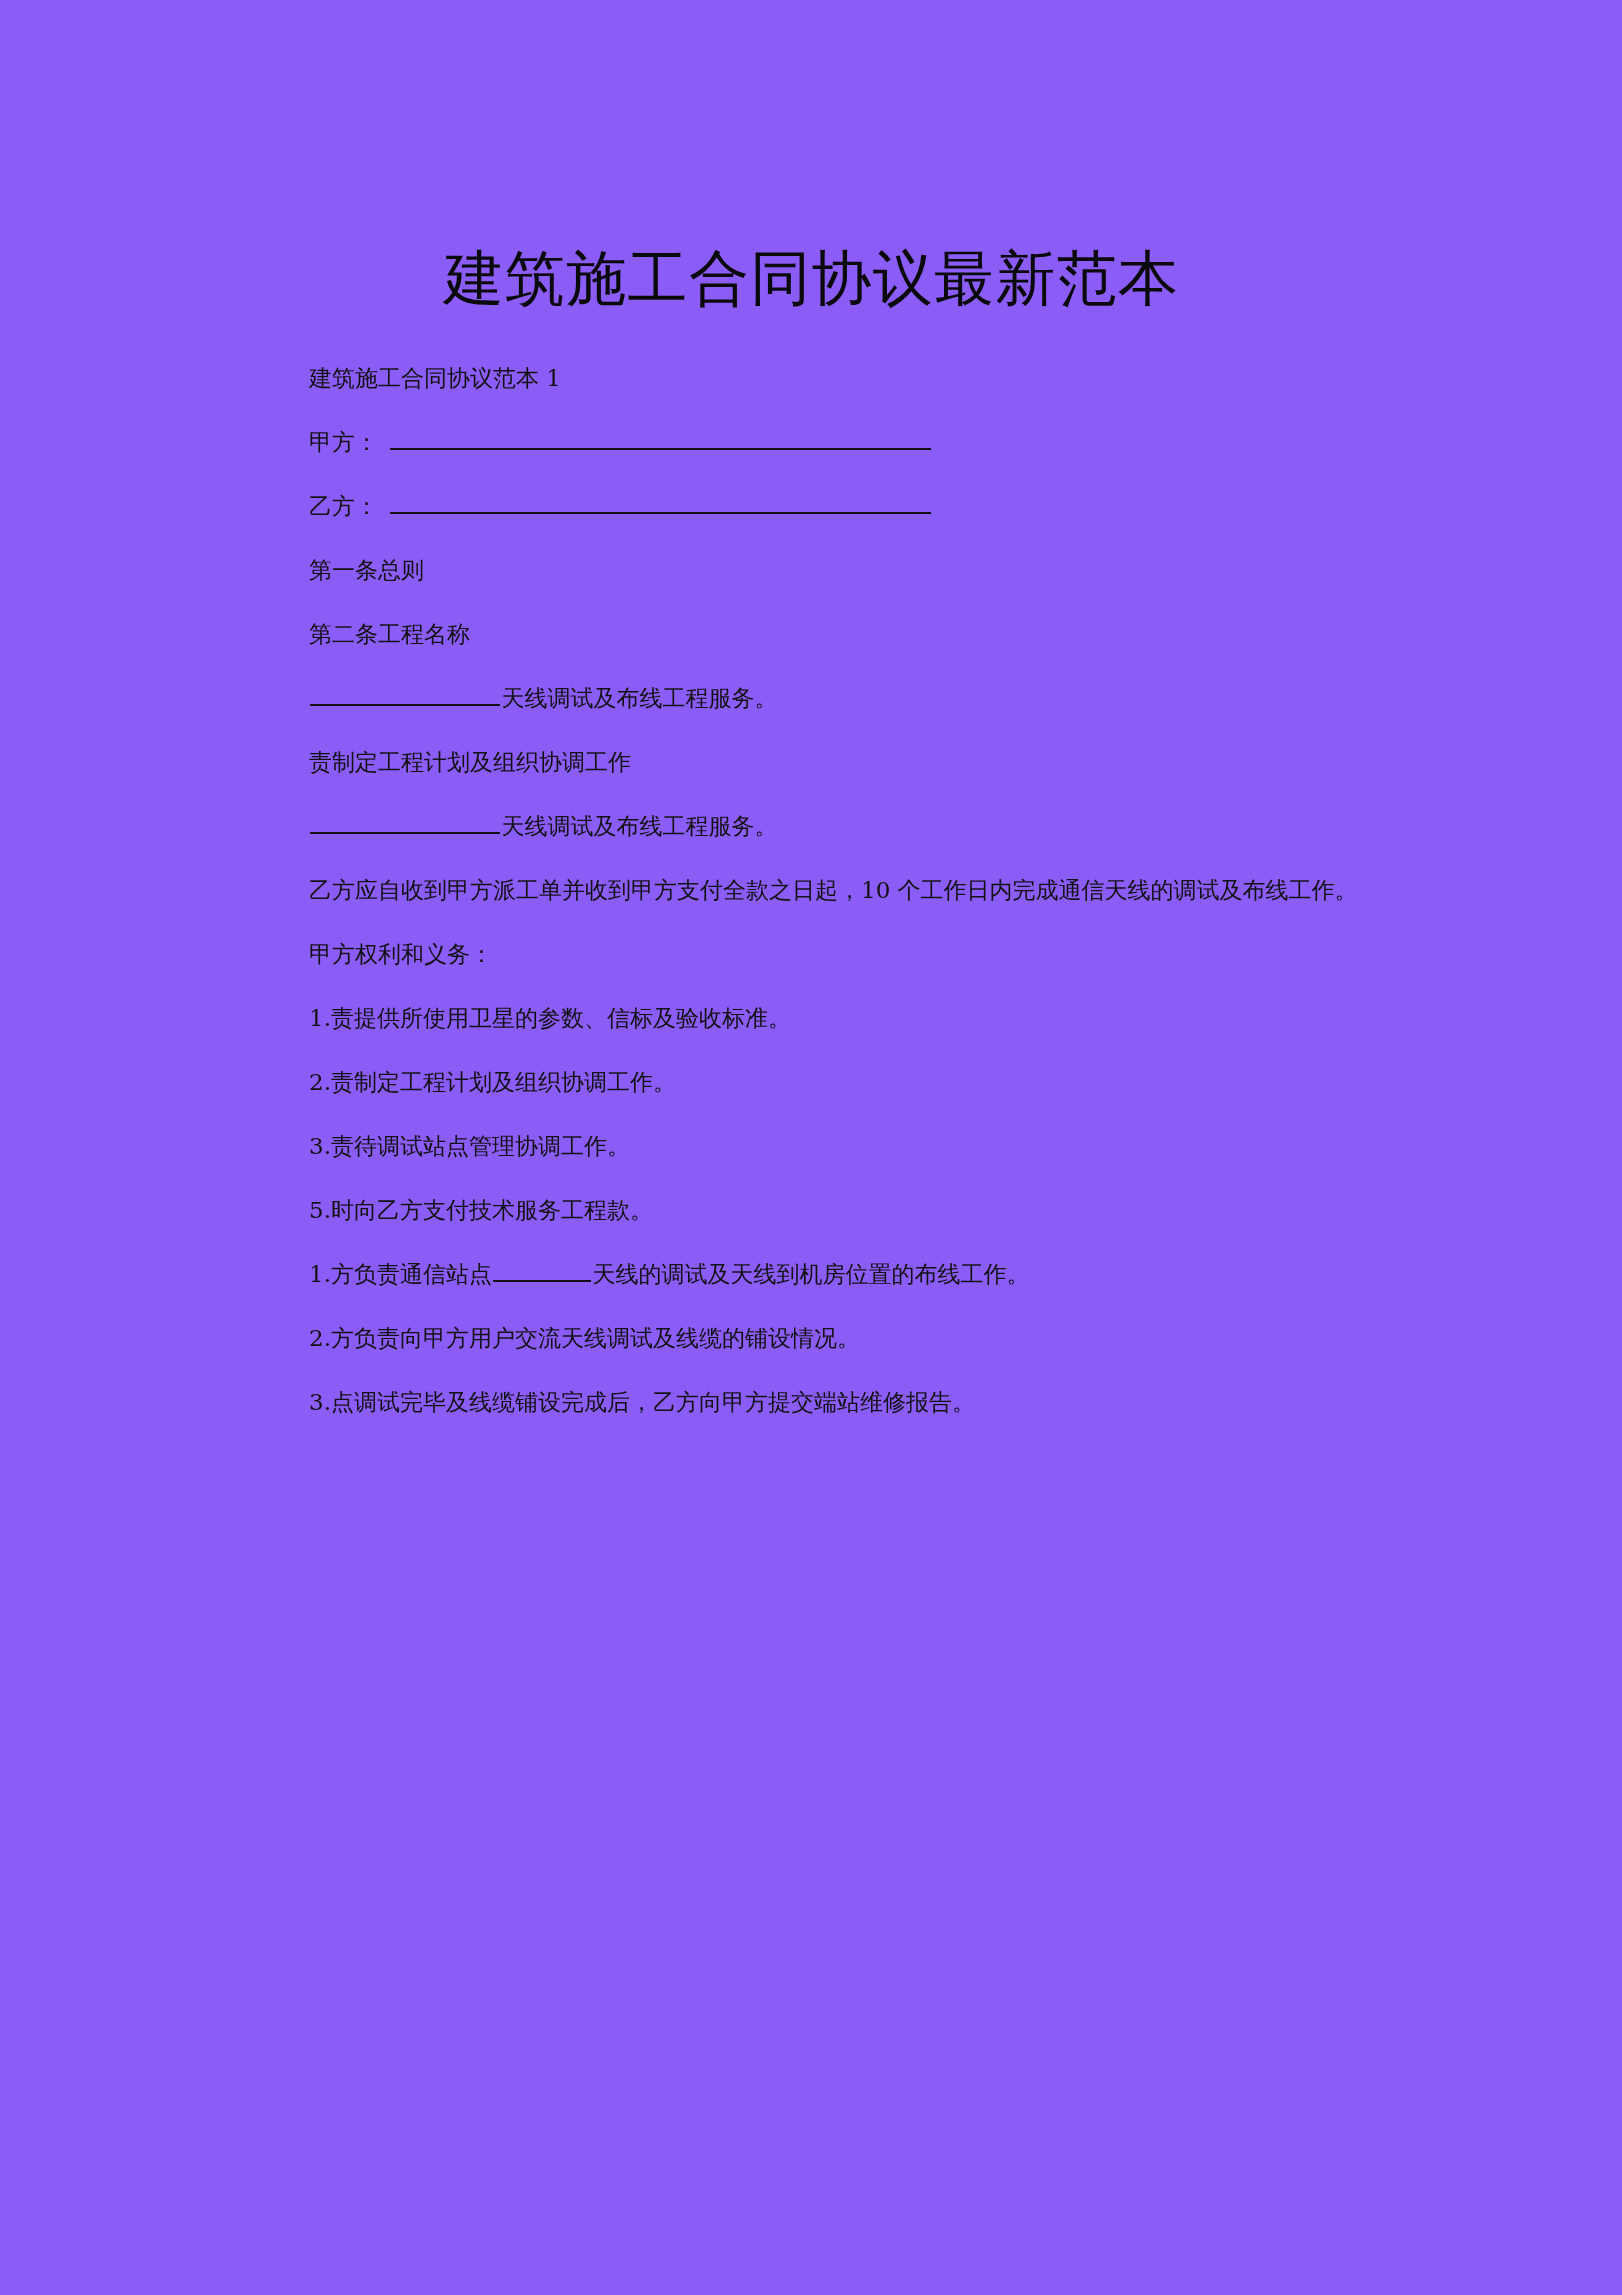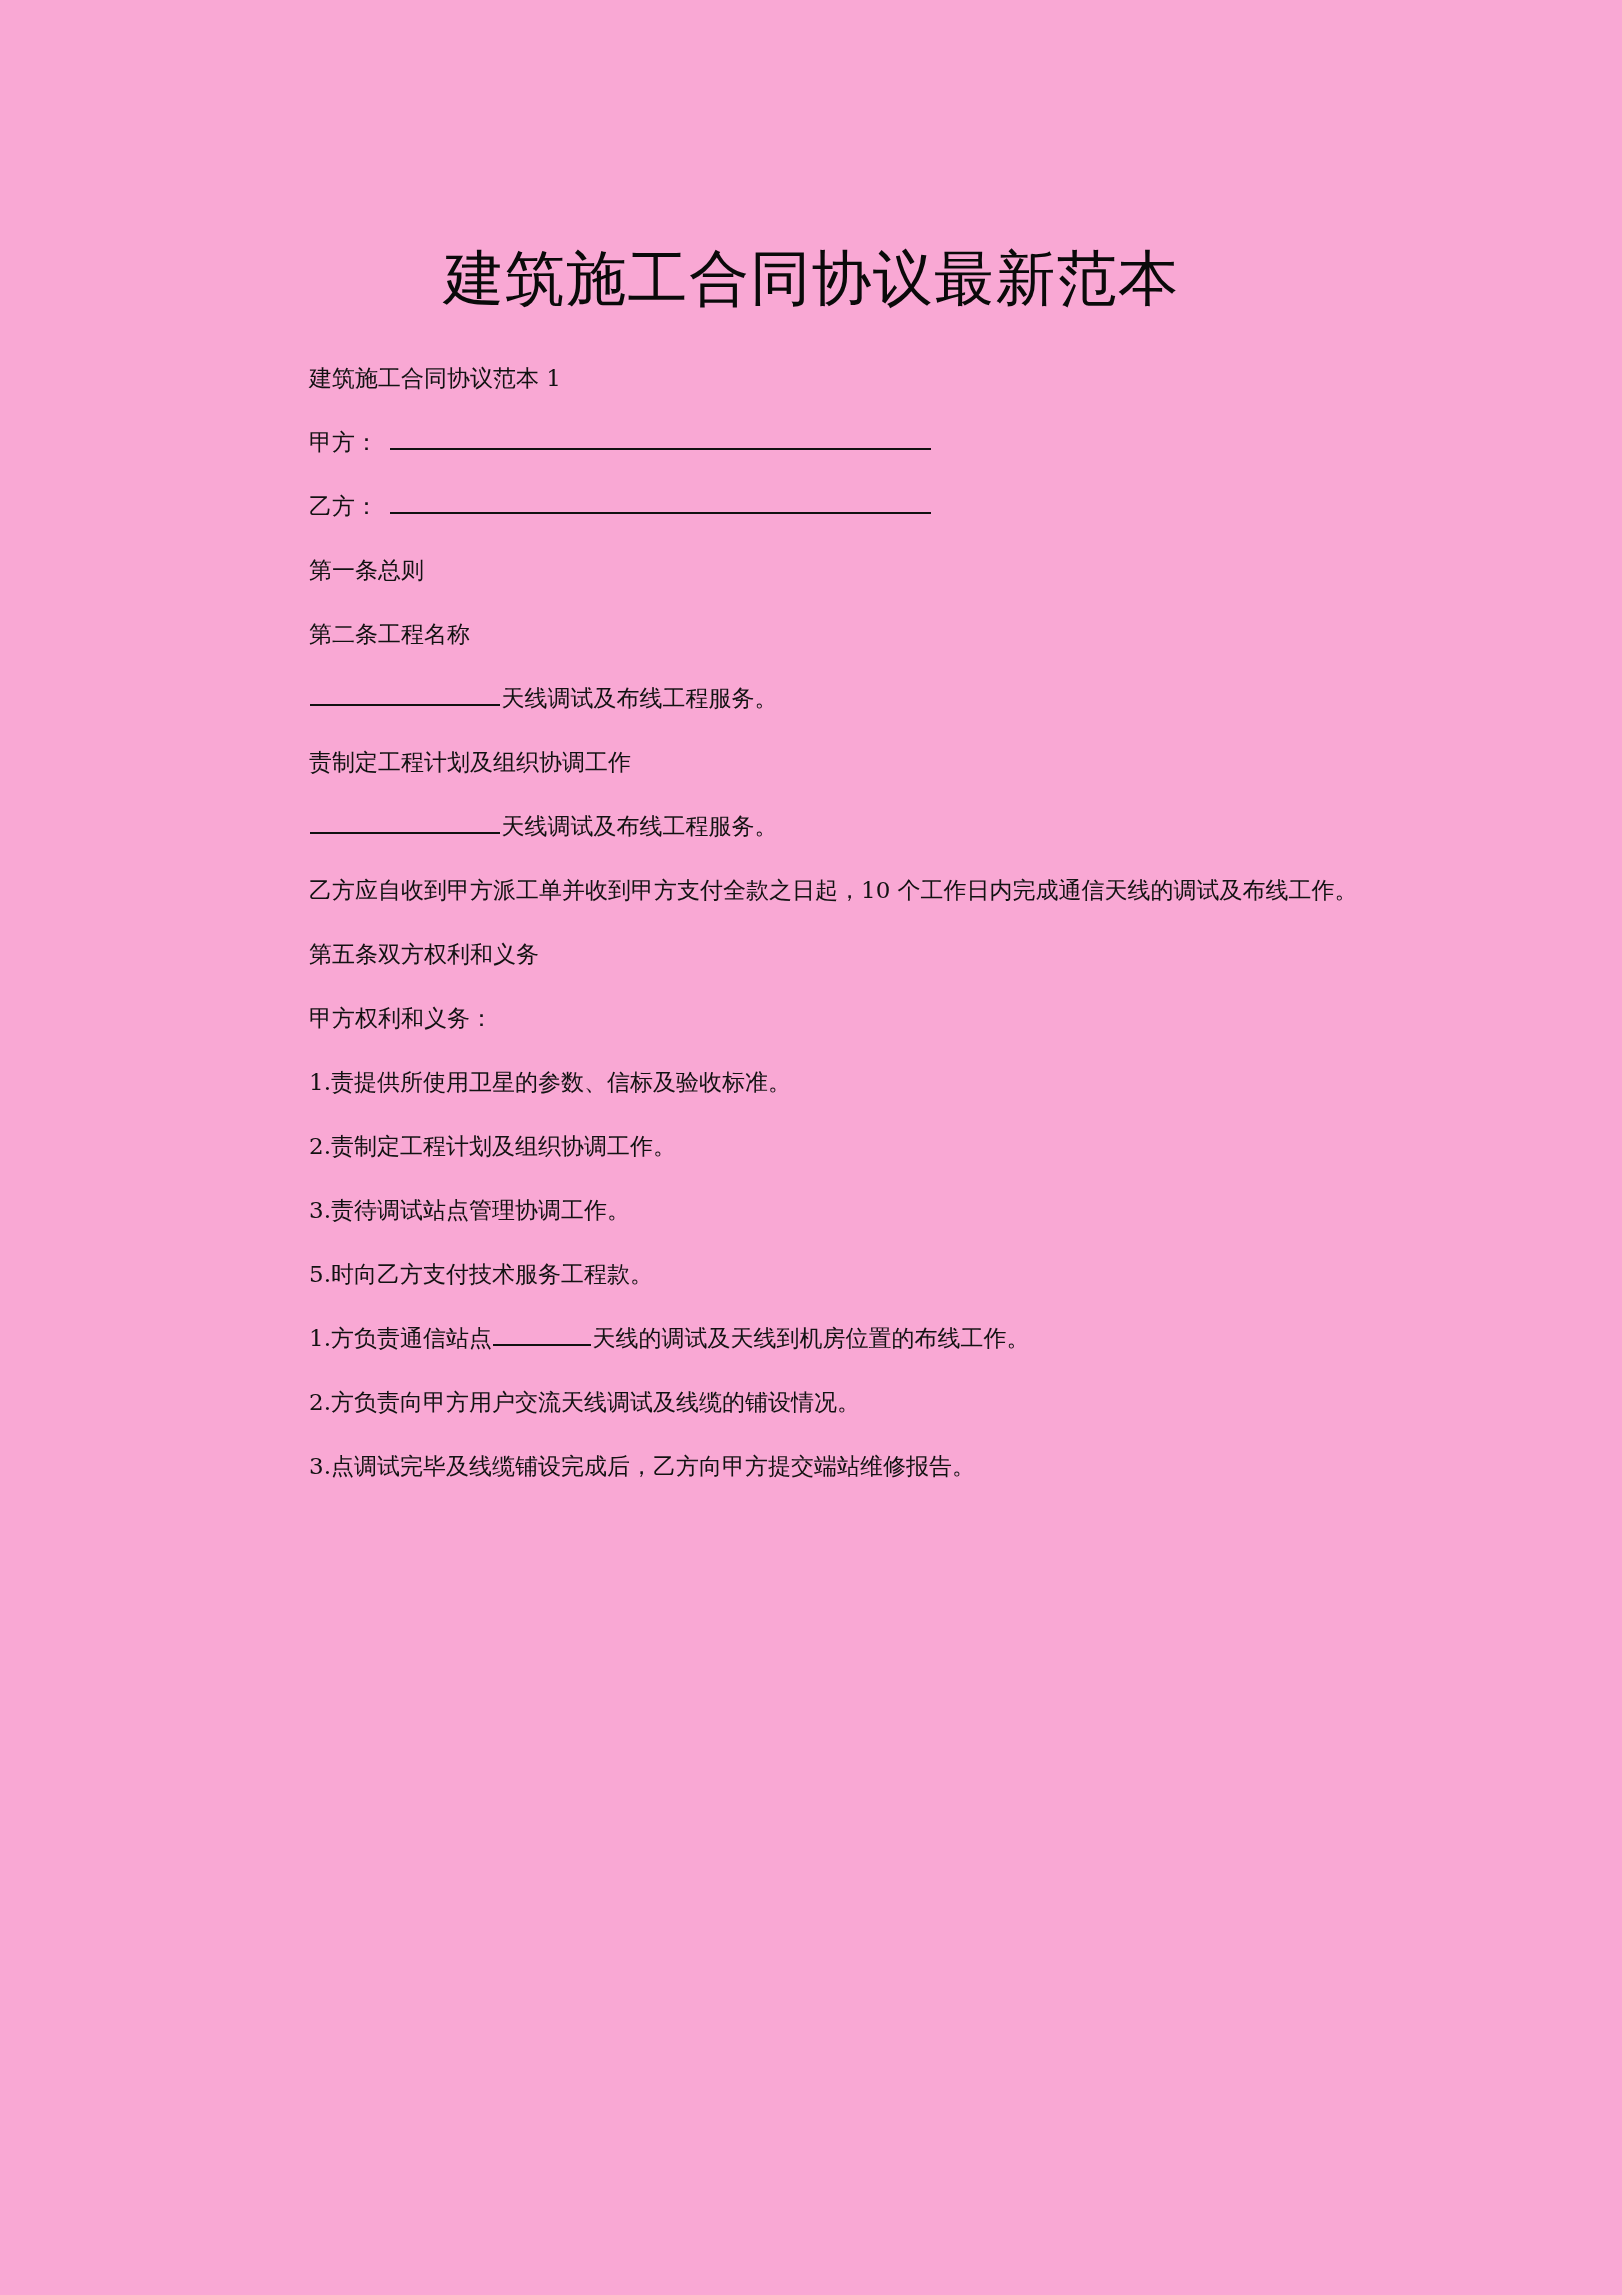--- a/index.html
+++ b/index.html
@@ -13,21 +13,21 @@
     position: relative;
     overflow: hidden;
     font-family: "DejaVu Serif", "Liberation Serif", serif;
     color: #111111;
   }
   .page {
     position: absolute;
     left: 0; top: 0;
     width: 1623px;
     height: 2295px;
-    background: #f9a8d4;
+    background: #8b5cf6;
   }
   .title {
     position: absolute;
     left: 0;
     width: 1623px;
     top: 196px;
     text-align: center;
     font-size: 60px;
     line-height: 85px;
     letter-spacing: 1.3px;
@@ -88,21 +88,20 @@
 
     <p class="p indent"><span class="blank blank-l"></span><span>天线调试及布线工程服务。</span></p>
 
     <p class="p indent">责制定工程计划及组织协调工作</p>
 
     <p class="p indent"><span class="blank blank-l"></span><span>天线调试及布线工程服务。</span></p>
 
 
     <p class="p indent">乙方应自收到甲方派工单并收到甲方支付全款之日起，10 个工作日内完成通信天线的调试及布线工作。</p>
 
-    <p class="p indent">第五条双方权利和义务</p>
 
     <p class="p indent">甲方权利和义务：</p>
 
     <p class="p indent">1.责提供所使用卫星的参数、信标及验收标准。</p>
     <p class="p indent">2.责制定工程计划及组织协调工作。</p>
     <p class="p indent">3.责待调试站点管理协调工作。</p>
     <p class="p indent">5.时向乙方支付技术服务工程款。</p>
 
 
     <p class="p indent"><span>1.方负责通信站点</span><span class="blank blank-s"></span><span>天线的调试及天线到机房位置的布线工作。</span></p>

